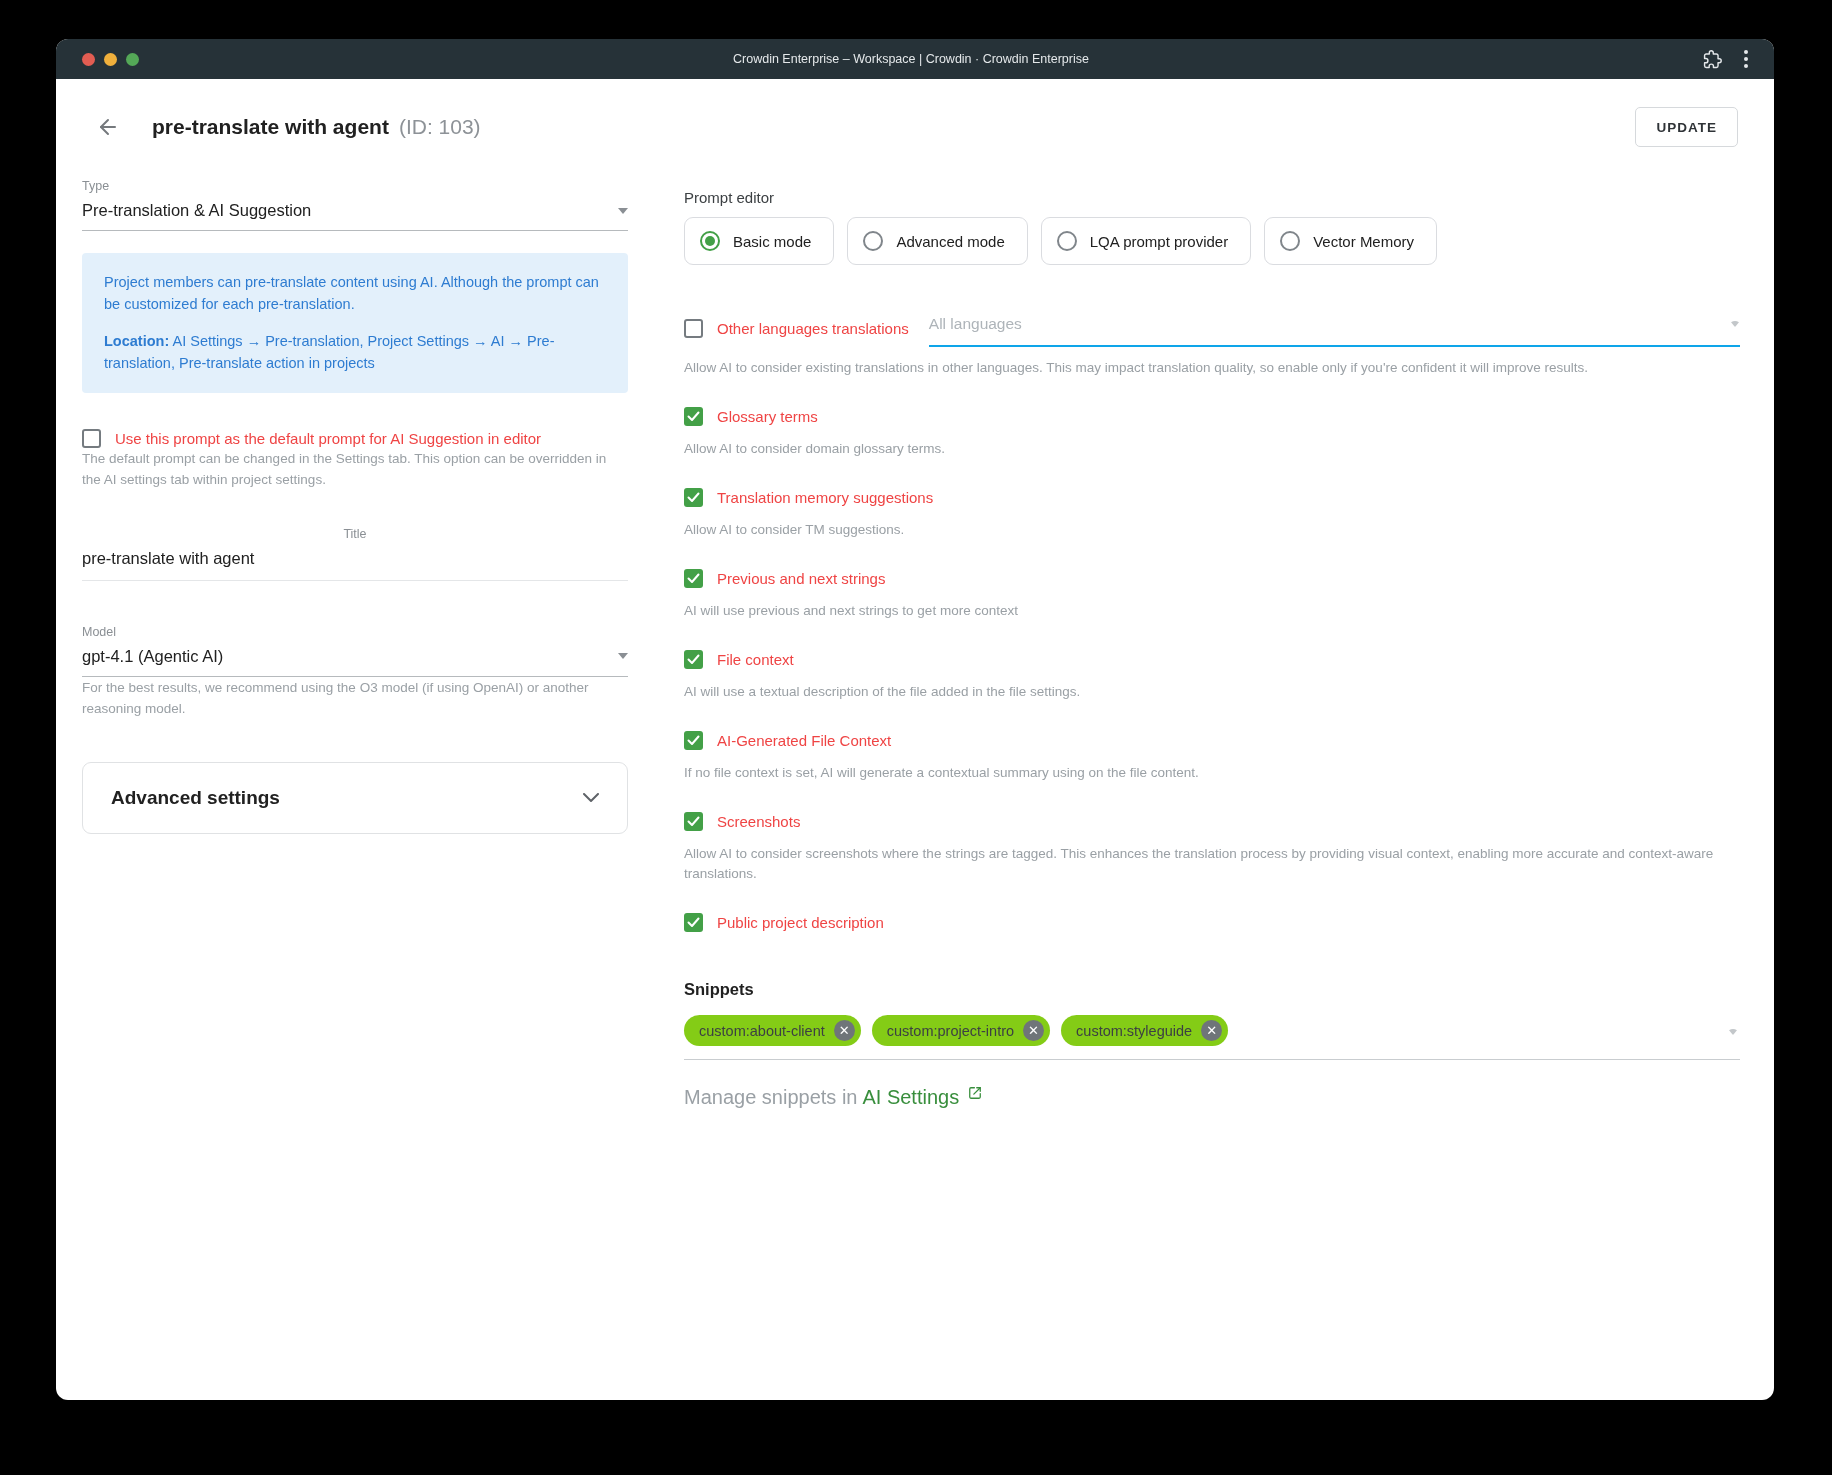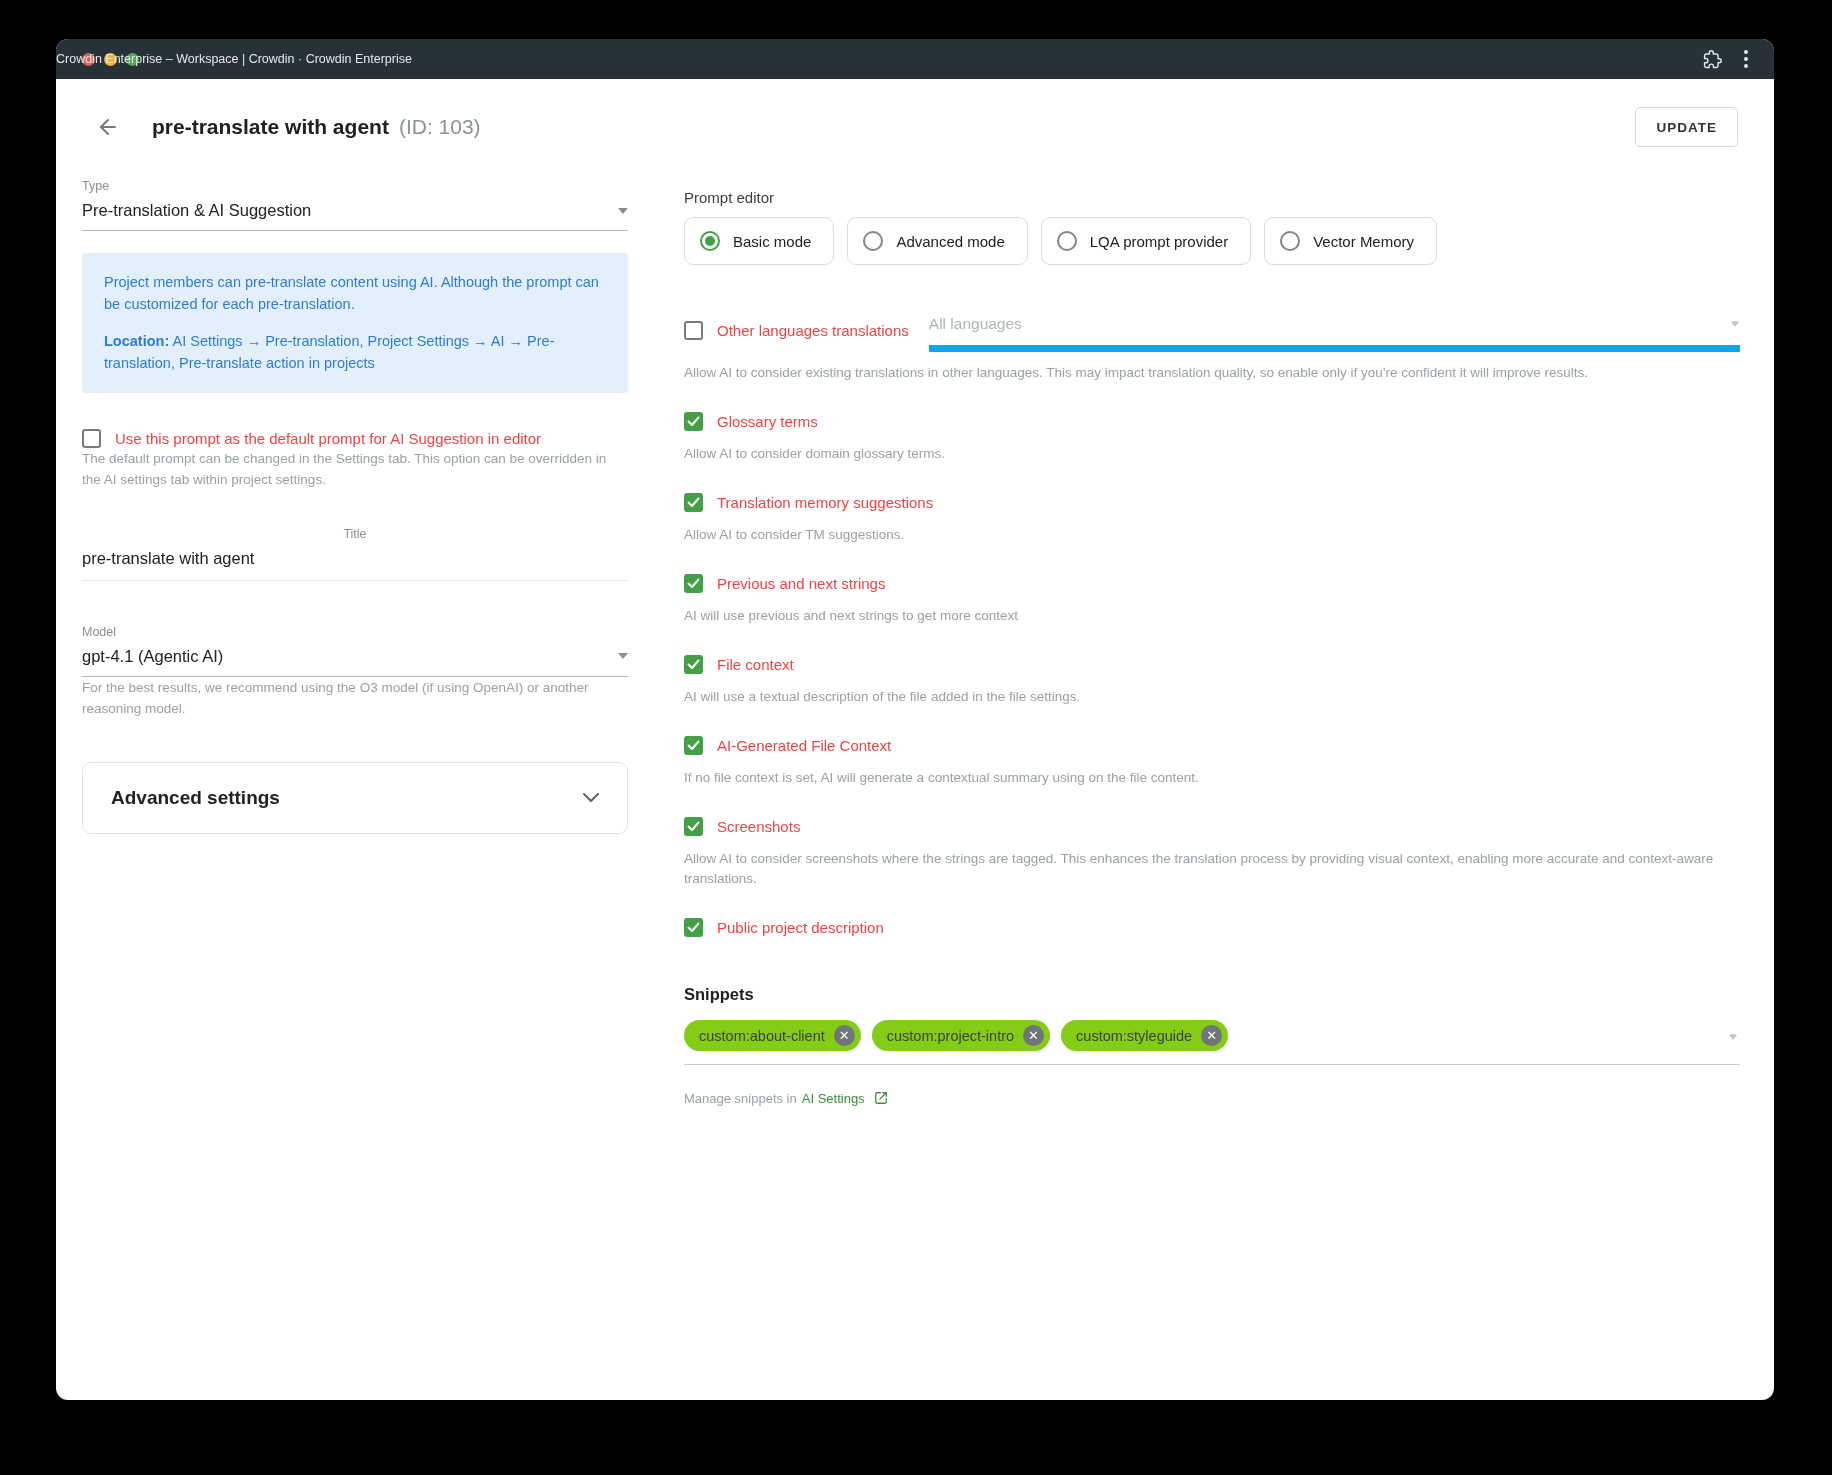--- a/index.html
+++ b/index.html
@@ -6,21 +6,21 @@
   html,body { width:1832px; height:1475px; background:#000; font-family:"Liberation Sans","DejaVu Sans",sans-serif; }
   .window { position:absolute; left:56px; top:39px; width:1718px; height:1361px; background:#fff; border-radius:12px; overflow:hidden; }
 
   
   .titlebar { position:relative; height:40px; background:#263238; display:flex; align-items:center; }
   .lights { display:flex; gap:9px; margin-left:26px; }
   .light { width:13px; height:13px; border-radius:50%; }
   .light.red { background:#e25d52; }
   .light.yellow { background:#f0b03c; }
   .light.green { background:#54a857; }
-  .tb-title { position:absolute; left:0; right:8px; color:#e4e8ea; font-size:12.5px; pointer-events:none; }
+  .tb-title { position:absolute; left:0; right:8px; text-align:center; color:#e4e8ea; font-size:12.5px; pointer-events:none; }
   .tb-icons { margin-left:auto; display:flex; align-items:center; gap:20px; padding-right:24px; }
   .kebab { display:flex; flex-direction:column; gap:3px; padding:2px; cursor:pointer; }
   .kebab span { width:4px; height:4px; border-radius:50%; background:#e4e8ea; }
 
   
   .header { display:flex; align-items:center; padding:28px 36px 26px 40px; }
   .back { width:26px; height:26px; margin-right:30px; cursor:pointer; display:flex; align-items:center; }
   .page-title { font-size:21px; font-weight:600; color:#212121; }
   .page-id { font-size:21px; font-weight:400; color:#8d9297; margin-left:10px; }
   .spacer { flex:1; }
@@ -58,34 +58,34 @@
   .section-label { font-size:15px; color:#3c4043; }
   .modes { display:flex; gap:13px; margin-top:11px; }
   .mode-pill { display:flex; align-items:center; gap:13px; border:1px solid #dadce0; border-radius:9px; padding:0 22px 0 15px; height:48px; background:#fff; cursor:pointer; }
   .radio { width:20px; height:20px; border-radius:50%; border:2px solid #80868b; flex:none; display:flex; align-items:center; justify-content:center; }
   .mode-pill.selected .radio { border-color:#43a047; }
   .radio .dot { width:10px; height:10px; border-radius:50%; background:#43a047; display:none; }
   .mode-pill.selected .radio .dot { display:block; }
   .mode-label { font-size:15px; color:#212121; }
 
   .other-row { display:flex; align-items:center; margin-top:44px; }
-  .other-select { flex:1; margin-left:20px; display:flex; align-items:center; border-bottom:7px solid #0ea5e9; padding:6px 0 12px; cursor:pointer; }
+  .other-select { flex:1; margin-left:20px; display:flex; align-items:center; border-bottom:2px solid #0ea5e9; padding:6px 0 12px; cursor:pointer; }
   .placeholder { font-size:15.5px; color:#aeb4b9; }
 
   .opt { margin-top:28px; }
   .opt .help { margin-top:13px; }
   .other-help { margin-top:11px; }
 
   .snippets-heading { margin-top:48px; font-size:16.5px; font-weight:700; color:#212121; }
   .chips-row { margin-top:16px; display:flex; align-items:center; gap:11px; border-bottom:1px solid #c9cdd0; padding-bottom:13px; position:relative; }
   .chip { display:flex; align-items:center; gap:9px; background:#84cc16; border-radius:17px; padding:5px 6px 5px 15px; }
   .chip-label { font-size:14.5px; color:#3c4043; }
   .chip-x { width:21px; height:21px; border-radius:50%; background:#6f7579; color:#fff; font-size:13px; line-height:1; display:flex; align-items:center; justify-content:center; cursor:pointer; border:none; font-family:inherit; }
   .chips-row .caret { position:absolute; right:2px; top:14px; }
-  .manage-row { margin-top:26px; font-size:13px; color:#9aa0a5; display:flex; align-items:center; gap:5px; }
+  .manage-row { margin-top:26px; font-size:20px; color:#9aa0a5; display:flex; align-items:center; gap:5px; }
   .link-green { color:#388e3c; cursor:pointer; text-decoration:none; display:inline-flex; align-items:flex-start; gap:9px; }
 </style>
 </head>
 <body>
 
 <div class="window">
 
   <div class="titlebar">
     <div class="lights">
       <div class="light red"></div>

